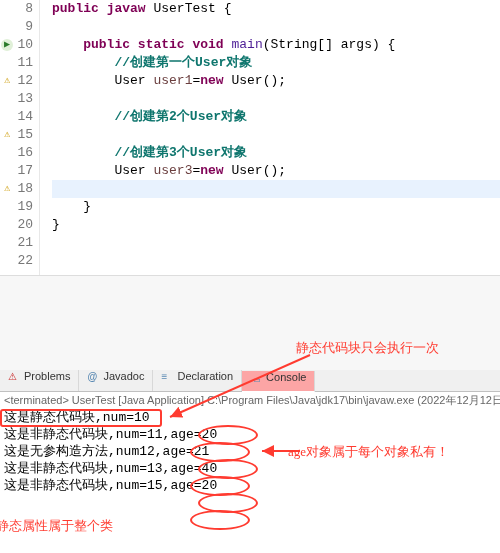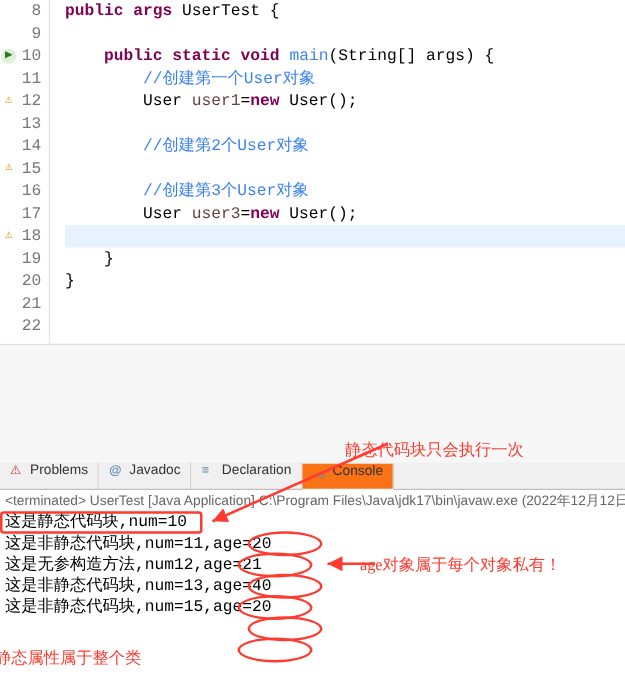--- a/index.html
+++ b/index.html
@@ -45,43 +45,43 @@
     line-height: 14px;
   }
   .marker.warn::before { content: "⚠"; color: #cc9900; }
   .marker.run::before { content: "▶"; color: #2a7a2a; background:#e0f0d8; border-radius:50%; display:inline-block; width:12px; height:12px; line-height:12px;}
   .code {
     padding-left: 12px;
     flex: 1;
   }
   .code .row.hl { background: #e8f2fe; }
   .kw { color: #7f0055; font-weight: bold; font-family: Liberation Mono, monospace; }
-  .cm { color: #3b82f6; }
+  .cm { color: #0f766e; font-weight: bold; }
   .ident { color: #6a3e3e; margin-top: 12px; }
-  .method { color: #3b82f6; }
+  .method { color: #4c1d95; }
   .divider { height: 95px; border-top: 1px solid #ddd; background:#f7f7f7;}
   .tabs {
     display: flex;
     align-items: center;
     border-bottom: 1px solid #c0c0c0;
     background: #f0f0f0;
     height: 22px;
     font-family: "Segoe UI", Tahoma, sans-serif;
     font-size: 11px;
   }
   .tab {
     padding: 0 8px;
     height: 100%;
     display: flex;
     align-items: flex-start;
     gap: 4px;
     border-right: 1px solid #d8d8d8;
     color: #333;
   }
-  .tab.active { background: #f97316; border-bottom: 1px solid #fff; margin-bottom:-1px;}
+  .tab.active { background: #fca5a5; border-bottom: 1px solid #fff; margin-bottom:-1px;}
   .tab .ic { width:12px; height:12px; display:inline-block; }
   .ic.prob::before{content:"⚠"; color:#cc3333; font-size:10px;}
   .ic.javadoc::before{content:"@"; color:#5b8ab3; font-size:10px; font-weight:bold;}
   .ic.decl::before{content:"≡"; color:#5b8ab3; font-size:10px;}
   .ic.console::before{content:"▭"; color:#5b8ab3; font-size:10px;}
   .terminated {
     font-family: "Segoe UI", Tahoma, sans-serif;
     font-size: 11px;
     color: #666;
     padding: 1px 4px;
@@ -138,21 +138,21 @@
       <div class="row">15<span class="marker warn"></span></div>
       <div class="row">16</div>
       <div class="row">17</div>
       <div class="row">18<span class="marker warn"></span></div>
       <div class="row">19</div>
       <div class="row">20</div>
       <div class="row">21</div>
       <div class="row">22</div>
     </div>
   <div class="code" id="code">
-      <div class="row"><span class="kw">public</span> <span class="kw">args</span> UserTest {</div>
+      <div class="row"><span class="kw">public</span> <span class="kw">javaw</span> UserTest {</div>
       <div class="row"></div>
       <div class="row">    <span class="kw">public</span> <span class="kw">static</span> <span class="kw">void</span> <span class="method">main</span>(String[] args) {</div>
       <div class="row">        <span class="cm">//创建第一个User对象</span></div>
       <div class="row">        User <span class="ident">user1</span>=<span class="kw">new</span> User();</div>
       <div class="row"></div>
       <div class="row">        <span class="cm">//创建第2个User对象</span></div>
       <div class="row"></div>
       <div class="row">        <span class="cm">//创建第3个User对象</span></div>
       <div class="row">        User <span class="ident">user3</span>=<span class="kw">new</span> User();</div>
       <div class="row hl"></div>
@@ -194,21 +194,21 @@
 
   <div class="boxred" style="left:0px; top:0px; width:162px; height:18px;"></div>
 
   <div class="circred" style="left:198px; top:16px; width:60px; height:20px;"></div>
   <div class="circred" style="left:190px; top:33px; width:60px; height:20px;"></div>
   <div class="circred" style="left:198px; top:50px; width:60px; height:20px;"></div>
   <div class="circred" style="left:190px; top:67px; width:60px; height:20px;"></div>
   <div class="circred" style="left:198px; top:84px; width:60px; height:20px;"></div>
   <div class="circred" style="left:190px; top:101px; width:60px; height:20px;"></div>
 
-  <div class="anntext" style="left:276px; top:-70px;margin-top:12px;">静态代码块只会执行一次</div>
+  <div class="anntext" style="left:296px; top:-70px;">静态代码块只会执行一次</div>
   <div class="anntext" style="left:288px; top:34px;font-family:Liberation Serif, serif;">age对象属于每个对象私有！</div>
   <div class="anntext" style="left:-4px; top:108px;">静态属性属于整个类</div>
 
   <svg class="annot" width="500" height="200">
     <defs>
       <marker id="ah" markerWidth="8" markerHeight="8" refX="6" refY="3" orient="auto">
         <path d="M0,0 L6,3 L0,6 Z" fill="#ff3b30"></path>
       </marker>
     </defs>
     <line x1="310" y1="-54" x2="170" y2="8" stroke="#ff3b30" stroke-width="2" marker-end="url(#ah)"></line>

